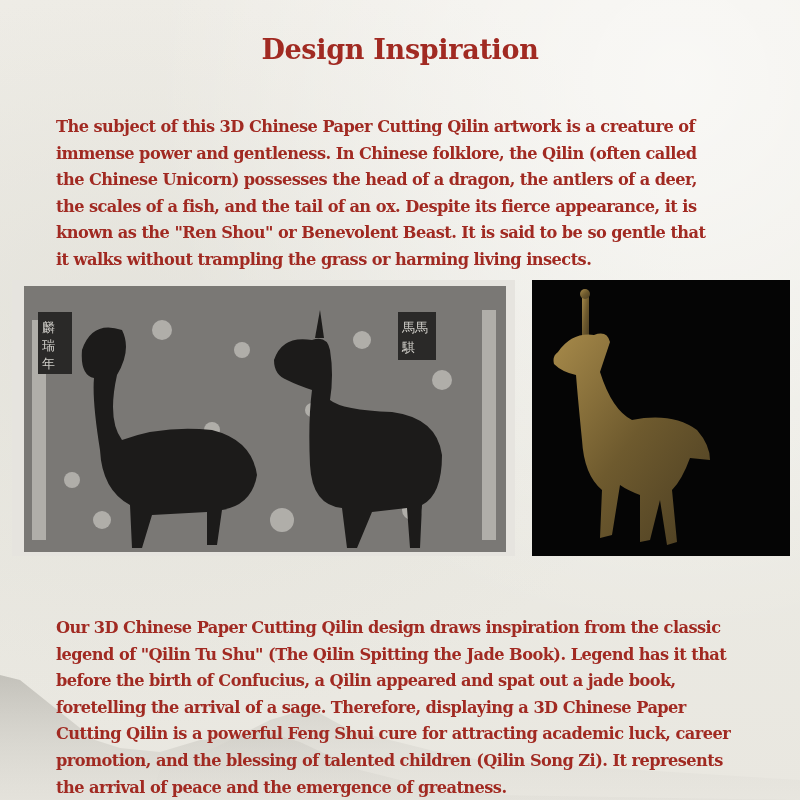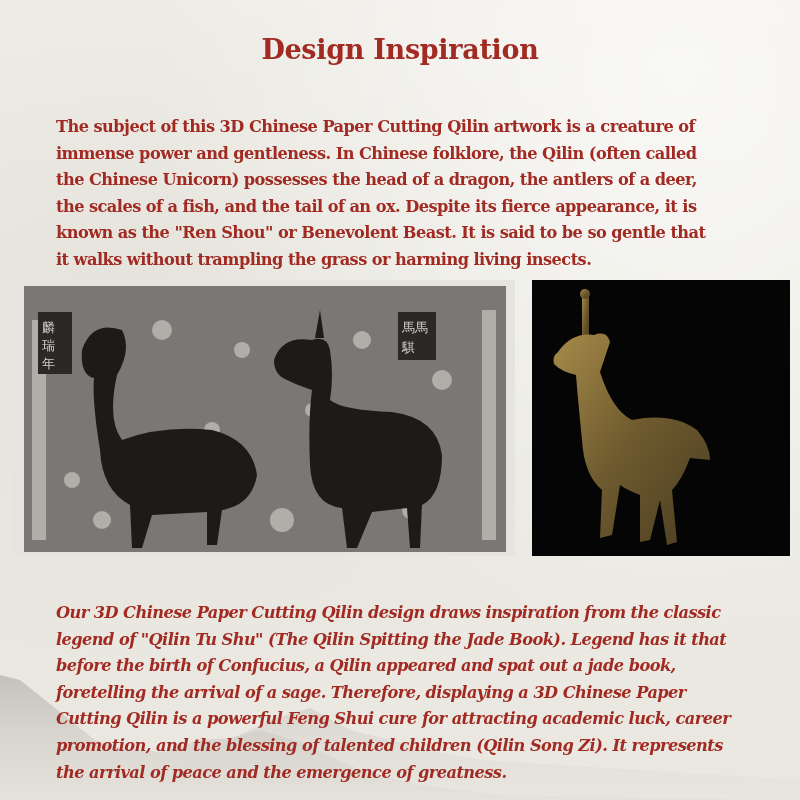--- a/index.html
+++ b/index.html
@@ -20,21 +20,21 @@
       position: absolute; top: 34px; left: 0; width: 800px; text-align: center;
       color: #a12a22; font-weight: bold; font-size: 27px; letter-spacing: -0.3px;
       margin: 0;
     }
     .para {
       position: absolute; left: 40px; width: 730px;
       color: #a12a22; font-weight: bold; font-size: 16.2px; line-height: 26.6px;
       letter-spacing: -0.55px; margin: 16px; white-space: pre-line;
     }
     .p1 { top: 98px; }
-    .p2 { top: 584px; font-style: italic; }
+    .p2 { top: 599px; }
     .img-left {
       position: absolute; left: 12px; top: 280px; width: 503px; height: 276px;
       background: #c9c7c2; overflow: hidden;
     }
     .img-right {
       position: absolute; left: 532px; top: 280px; width: 258px; height: 276px;
       background: #050505; overflow: hidden;
     }
     .img-left svg, .img-right svg { display: block; }
   </style>

